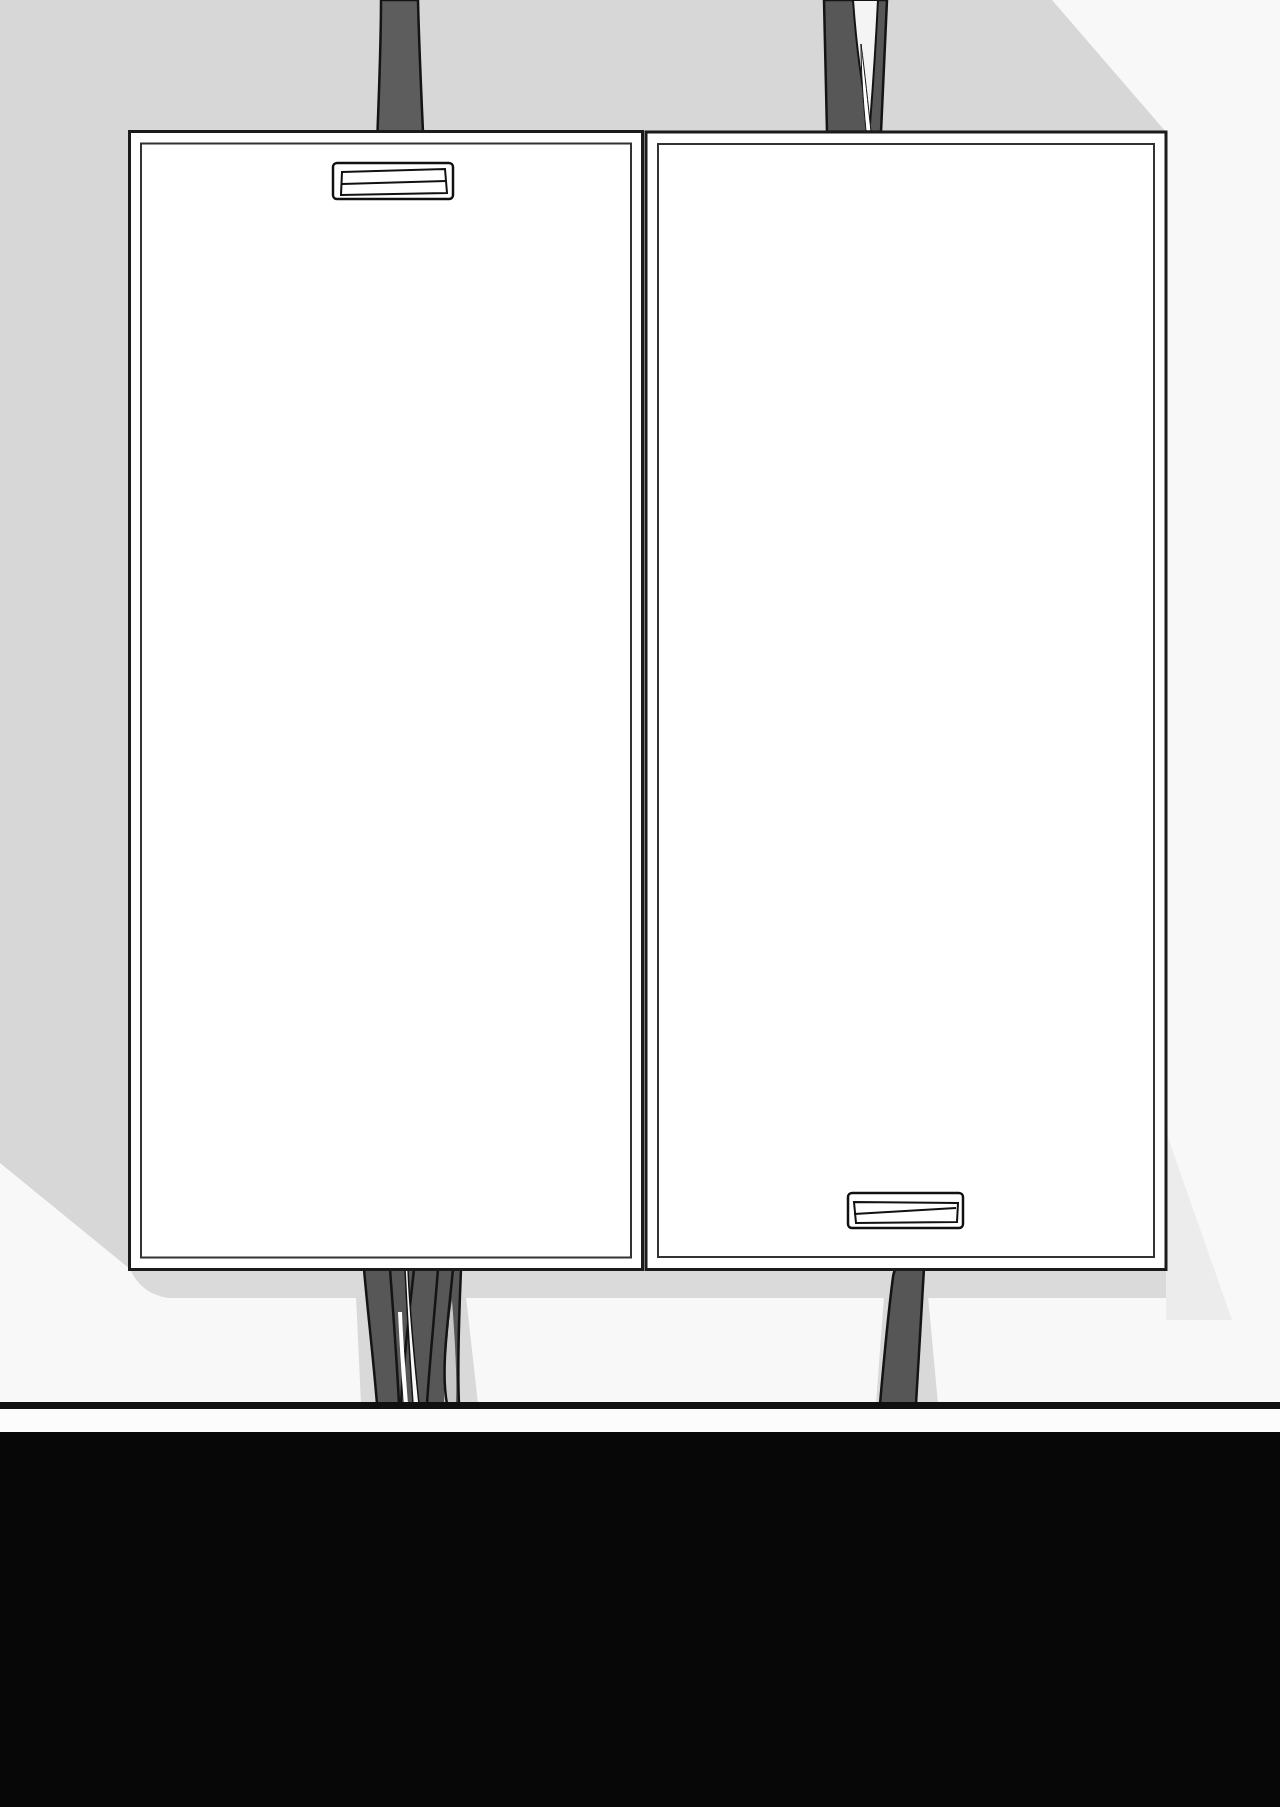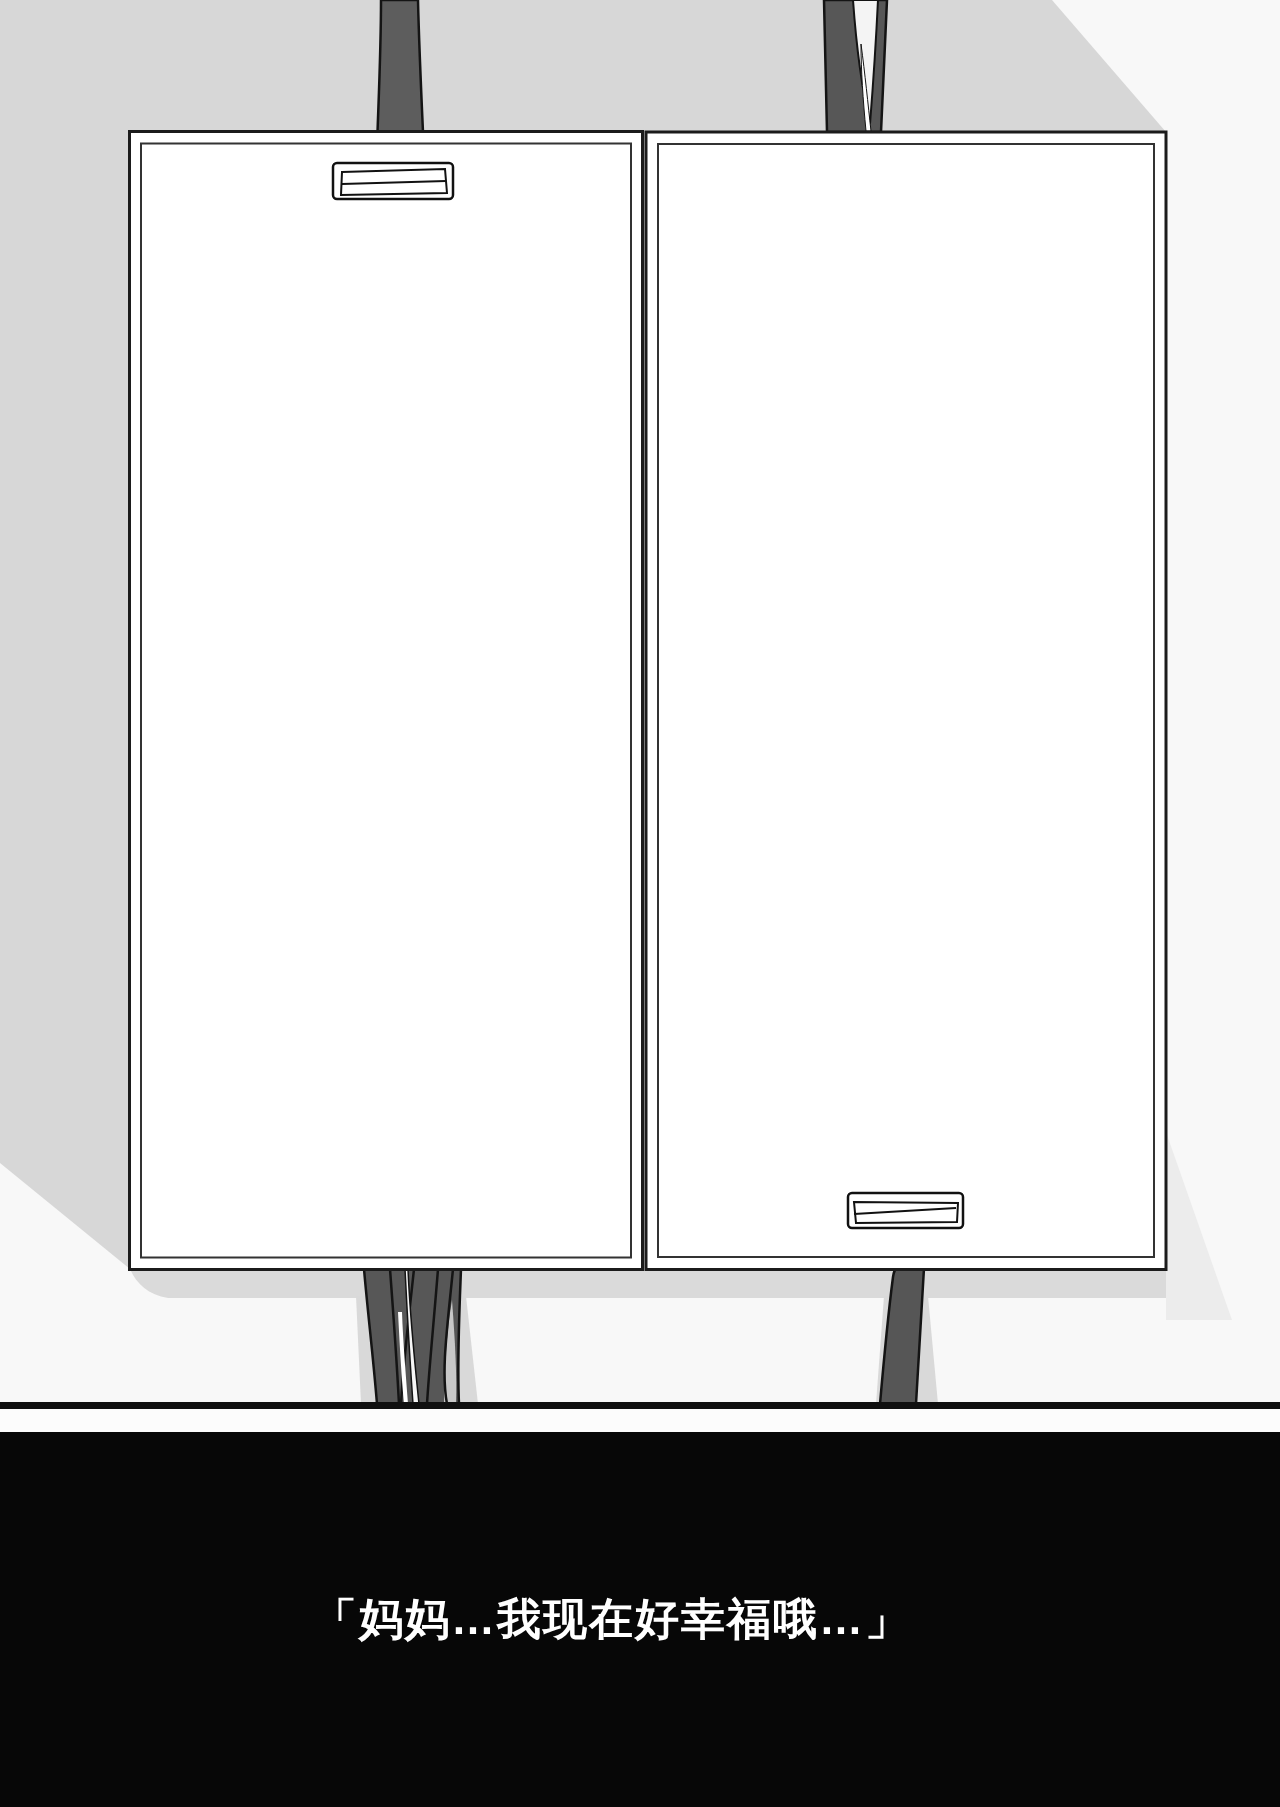--- a/index.html
+++ b/index.html
@@ -98,17 +98,14 @@
       </g>
     </g>
 
     <rect x="0" y="1402" width="1280" height="7" fill="#101010"></rect>
 
     <rect x="0" y="1409" width="1280" height="23" fill="#fcfcfc"></rect>
 
     <rect x="0" y="1432" width="1280" height="375" fill="#070707"></rect>
   </svg>
 
-  <div class="caption-band">
-    <span class="caption-text">「妈妈…我现在好幸福哦…」</span>
-  </div>
 
 </div>
 
 </body></html>

